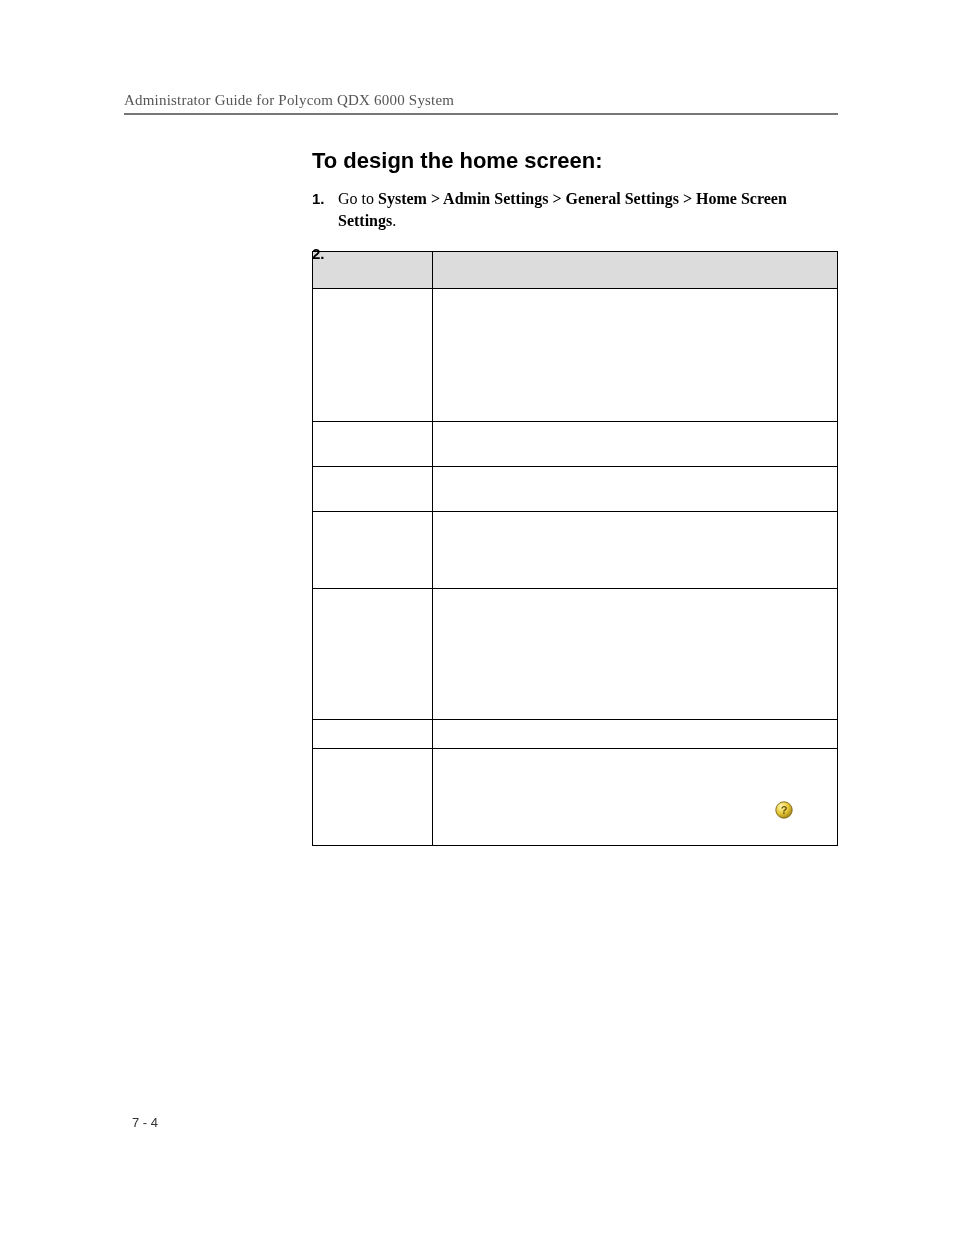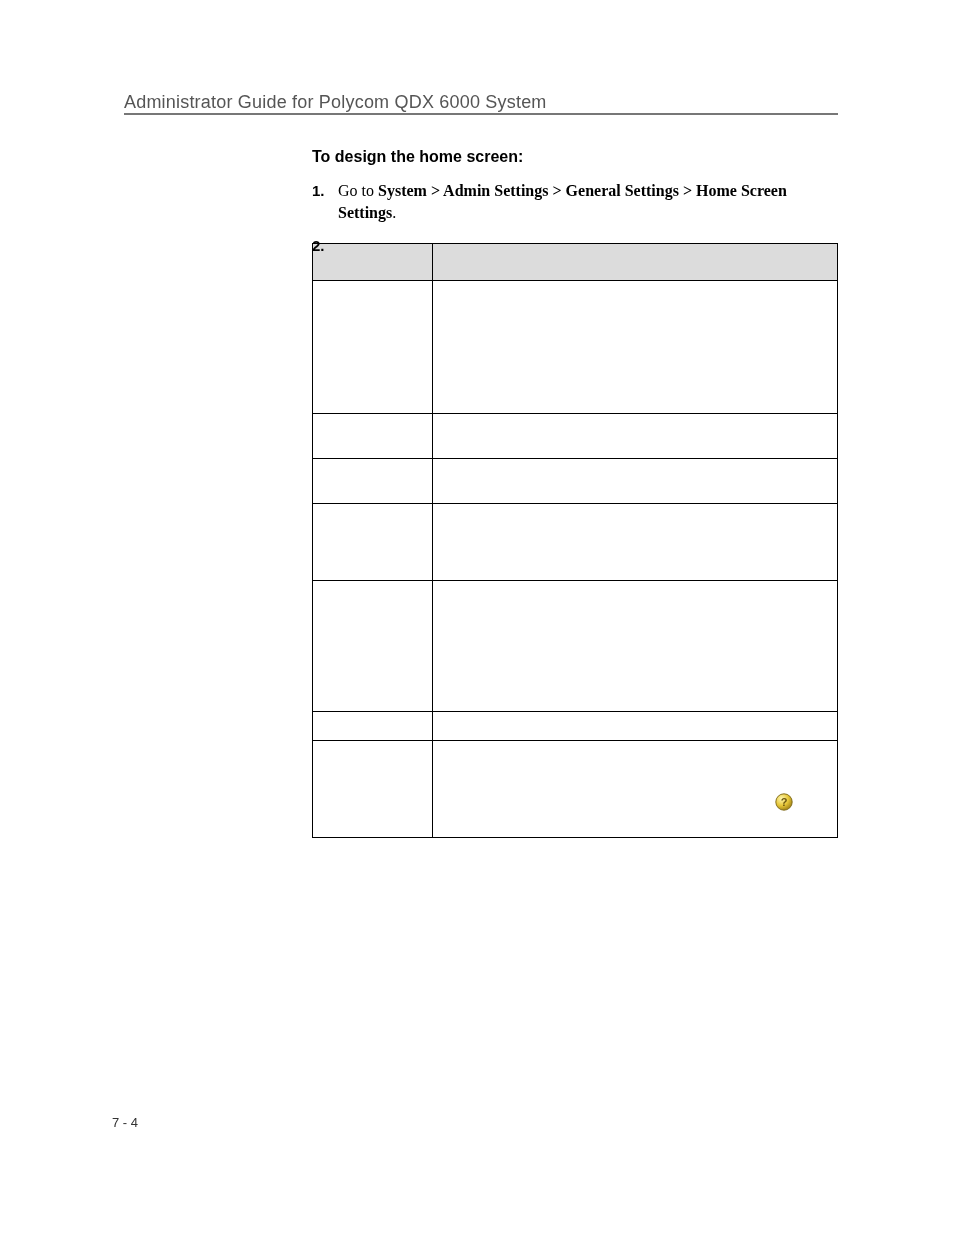--- a/index.html
+++ b/index.html
@@ -15,43 +15,43 @@
   .page {
     position: relative;
     width: 954px;
     height: 1235px;
     box-sizing: border-box;
   }
   .running-head {
     position: absolute;
     left: 124px;
     top: 92px;
-    font-family: Liberation Sans, sans-serif;
-    font-size: 18px;
+    font-family: Liberation Serif, serif;
+    font-size: 15px;
     color: #555;
     letter-spacing: 0.2px;
   }
   .head-rule {
     position: absolute;
     left: 124px;
     right: 116px;
     top: 113px;
     height: 0;
     border-top: 2px solid #777;
   }
   .content {
     position: absolute;
     left: 312px;
     right: 116px;
     top: 148px;
   }
   .section-title {
     font-family: "Helvetica Neue", Helvetica, Arial, sans-serif;
     font-weight: 600;
-    font-size: 16px;
+    font-size: 22px;
     margin: 0 0 14px 0;
   }
   ol.steps {
     list-style: none;
     margin: 0;
     padding: 0;
     font-size: 16px;
     line-height: 1.4;
   }
   ol.steps li {
@@ -93,21 +93,21 @@
   .settings-table tr.r3 td { height: 44px; }
   .settings-table tr.r4 td { height: 76px; }
   .settings-table tr.r5 td { height: 130px; }
   .settings-table tr.r6 td { height: 28px; }
   .settings-table tr.r7 td { height: 96px; }
   .help-icon {
     position: absolute;
   }
   .page-number {
     position: absolute;
-    left: 112px;
+    left: 132px;
     bottom: 105px;
     font-family: "Helvetica Neue", Helvetica, Arial, sans-serif;
     font-size: 13px;
     color: #333;
   }
 </style>
 </head>
 <body>
 
 <div class="page">

